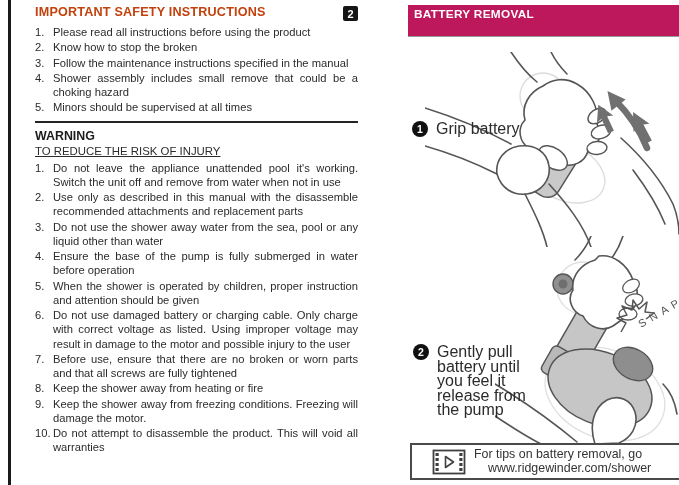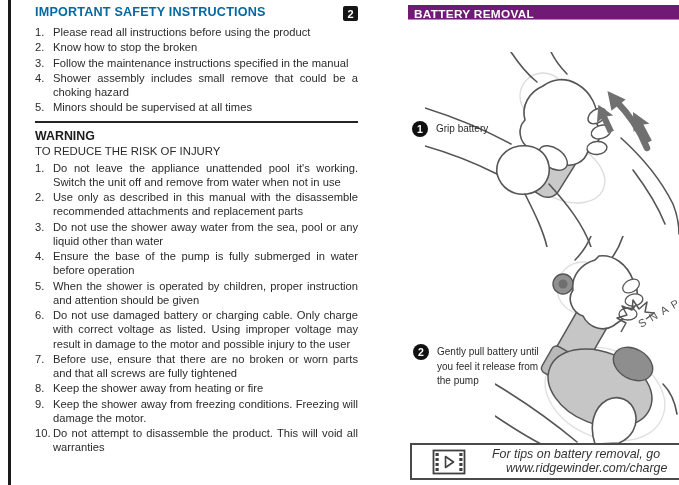--- a/index.html
+++ b/index.html
@@ -4,46 +4,46 @@
 <style>
   html,body{margin:0;padding:0;}
   body{
     width:679px;height:485px;position:relative;overflow:hidden;background:#fff;
     font-family:"Liberation Sans",sans-serif;color:#2b2b2b;
   }
   .vbar{position:absolute;left:8px;top:0;width:3px;height:485px;background:#1a1a1a;}
   
   .leftcol{position:absolute;left:35px;top:5px;width:323px;}
   .title-row{display:flex;justify-content:space-between;align-items:flex-start;}
-  .doc-title{font-weight:bold;font-size:12.6px;letter-spacing:.2px;color:#0369a1;}
+  .doc-title{font-weight:bold;font-size:12.6px;letter-spacing:.2px;color:#c2410c;}
   .page-badge{width:15px;height:15px;background:#141414;color:#fff;font-size:11px;font-weight:bold;
     display:flex;align-items:center;justify-content:center;border-radius:2px;margin-top:1px;}
   ol.plist{list-style:none;margin:4px 0 0 0;padding:0;font-size:11.2px;line-height:14.25px;}
   ol.plist li{position:relative;padding-left:18px;text-align:justify;margin-bottom:1px;}
   ol.plist li .num{position:absolute;left:0;text-align:left;}
   .rule{height:2px;background:#242424;margin:6px 0 6px 0;}
   .warn-title{font-weight:bold;font-size:12.4px;color:#1c1c1c;}
-  .warn-sub{font-size:11.4px;margin:2px 0 3px 0;}
+  .warn-sub{font-size:11.4px;margin:2px 0 3px 0;text-decoration:underline;}
   
-  .rheader{position:absolute;left:408px;top:5px;width:271px;height:15px;background:#701a75;
+  .rheader{position:absolute;left:408px;top:5px;width:271px;height:32px;background:#be185d;
     color:#fff;font-weight:bold;font-size:11.8px;line-height:19px;padding-left:6px;
     box-sizing:border-box;letter-spacing:.3px;border-bottom:1px solid #999;}
   .illu{position:absolute;}
   .illu1{left:425px;top:52px;}
   .illu2{left:495px;top:236px;}
   .step{position:absolute;display:flex;gap:8px;}
   .step1{left:412px;top:121px;}
   .step2{left:413px;top:344px;width:130px;}
   .step-badge{width:16px;height:16px;border-radius:50%;background:#101010;color:#fff;
     font-size:10.5px;font-weight:bold;display:flex;align-items:center;justify-content:center;flex:0 0 16px;}
-  .step-text{font-size:10px;line-height:14.6px;padding-top:1px;width:104px;}
+  .step-text{font-size:16px;line-height:14.6px;padding-top:1px;width:104px;}
   .footer-box{position:absolute;left:410px;top:443px;width:332px;height:37px;border:2px solid #4a4a4a;
     box-sizing:border-box;display:flex;align-items:center;background:#fff;}
   .film-wrap{margin-left:20px;flex:0 0 auto;display:flex;}
-  .footer-text{font-size:12.4px;line-height:13.8px;color:#333;margin-left:26px;font-style:italic;}
+  .footer-text{font-size:12.4px;line-height:13.8px;color:#333;margin-left:8px;}
   .footer-text .l2{margin-left:14px;}
 </style>
 </head>
 <body>
 
 <div class="vbar"></div>
 
 <div class="leftcol">
   <div class="title-row">
     <div class="doc-title">IMPORTANT SAFETY INSTRUCTIONS</div>
@@ -228,15 +228,15 @@
         <rect x="27.3" y="4" width="3.2" height="3"></rect>
           <rect x="27.3" y="9" width="3.2" height="3"></rect>
         <rect x="27.3" y="14" width="3.2" height="3"></rect>
           <rect x="27.3" y="19" width="3.2" height="3"></rect>
       </g>
       <path d="M13.5,7.5 L21.5,13 L13.5,18.5 Z" fill="none" stroke="#3f3f3f" stroke-width="1.6" stroke-linejoin="round"></path>
     </svg>
   </span>
   <div class="footer-text">
     <div class="l1">For tips on battery removal, go</div>
-    <div class="l2">www.ridgewinder.com/charge</div>
+    <div class="l2">www.ridgewinder.com/shower</div>
   </div>
 </div>
 
 </body></html>

